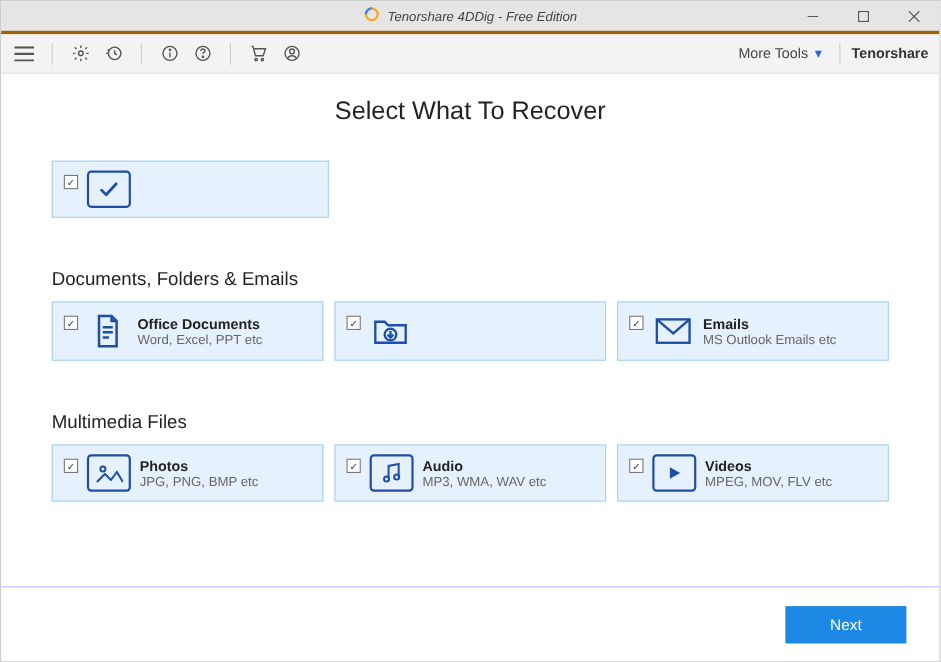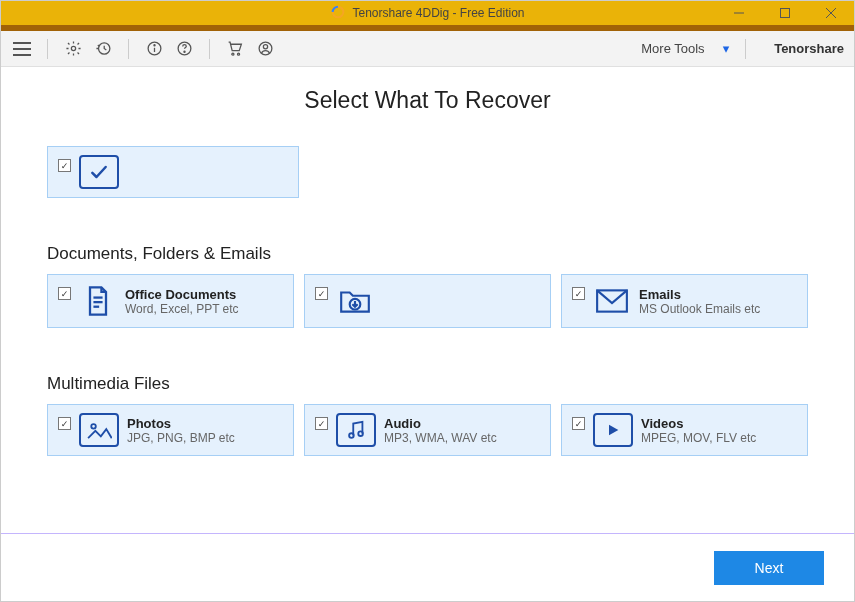--- a/index.html
+++ b/index.html
@@ -8,25 +8,26 @@
     background: #fff;
     width: 855px;
     height: 602px;
     display: flex;
     flex-direction: column;
     border: 1px solid #ccc;
   }
   
   .titlebar {
     height: 30px;
-    background: #eab308;
+    background: #e5e5e5;
     display: flex;
     align-items: center;
     position: relative;
-    border-bottom: 6px solid #a16207;
+    border-bottom: 3px solid #a16207;
+    font-style: italic;
   }
   .titlebar-center {
     position: absolute;
     left: 0; right: 0;
     display: flex;
     justify-content: center;
     align-items: center;
     gap: 6px;
     font-size: 12px;
     color: #444;
@@ -71,31 +72,31 @@
     width: 22px;
     height: 22px;
   }
   .spacer { flex: 1; }
   .more-tools {
     font-size: 13px;
     color: #444;
     cursor: pointer;
     display: flex;
     align-items: center;
-    gap: 18px;
+    gap: 6px;
     margin-right: 8px;
   }
   .more-tools .chev {
     color: #1e66e5;
   }
   .brand {
     font-size: 13px;
     font-weight: 600;
     color: #333;
-    padding-left: 28px;
+    padding-left: 10px;
     border-left: 1px solid #ccc;
     height: 20px;
     display: flex;
     align-items: center;
   }
   
   .content {
     flex: 1;
     padding: 20px 46px 0 46px;
     overflow: auto;

